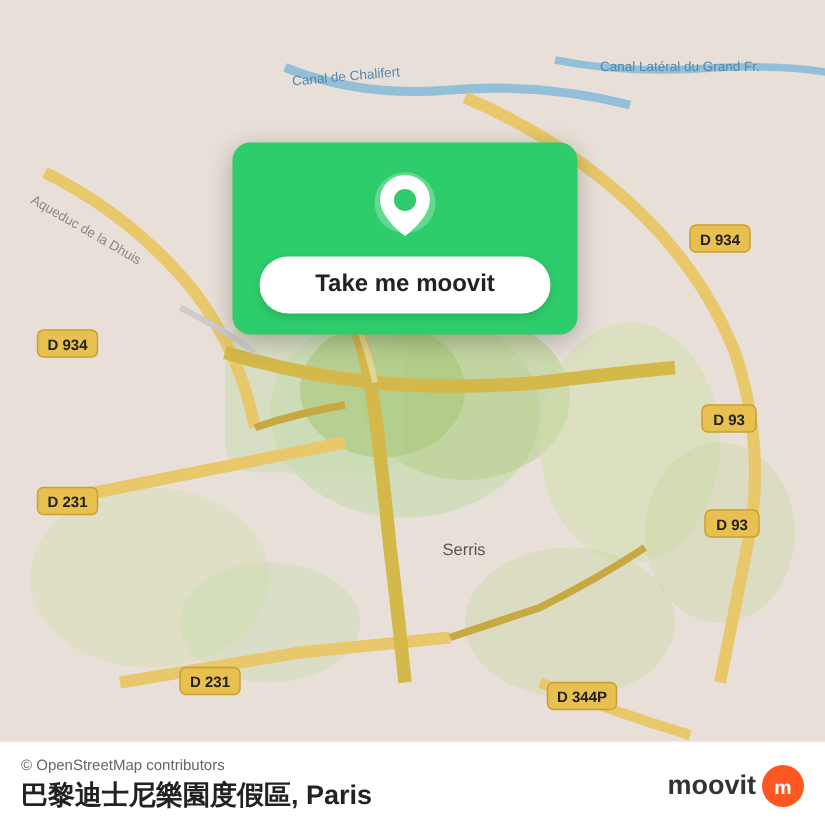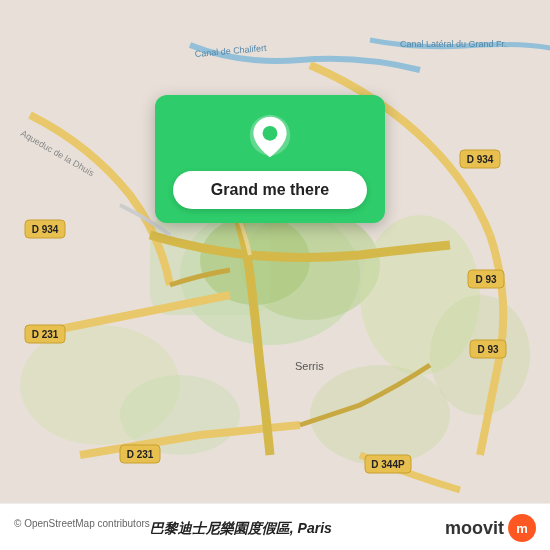--- a/index.html
+++ b/index.html
@@ -72,33 +72,33 @@
       background: white;
       padding: 10px 14px 8px 14px;
       display: flex;
       align-items: center;
       justify-content: space-between;
       border-top: 1px solid #eee;
     }
 
     .bottom-bar-left {
       display: flex;
+      flex-direction: column;
     }
 
     .attribution-text {
       font-size: 10px;
       color: #666;
     }
 
     .place-name {
-      font-size: 14px;
+      font-size: 18px;
       font-weight: bold;
       color: #222;
       margin-top: 2px;
-      font-style: italic;
     }
 
     .moovit-logo {
       display: flex;
       align-items: center;
       gap: 4px;
     }
 
     .moovit-text {
       font-size: 18px;
@@ -194,21 +194,21 @@
     <text x="295" y="335" font-size="11" fill="#555" font-family="Arial">Serris</text>
   </svg>
 
   <div class="popup-card">
 
     <svg class="popup-pin" viewBox="0 0 48 52" xmlns="http://www.w3.org/2000/svg">
       <ellipse cx="24" cy="24" rx="22" ry="22" fill="white" opacity="0.25"></ellipse>
       <path d="M24 4 C14 4 6 12 6 22 C6 35 24 48 24 48 C24 48 42 35 42 22 C42 12 34 4 24 4 Z" fill="white"></path>
       <circle cx="24" cy="22" r="8" fill="#2ecc6a"></circle>
     </svg>
-    <button class="popup-button">Grand me there</button>
+    <button class="popup-button">Take me moovit</button>
   </div>
 
   <div class="bottom-bar">
     <div class="bottom-bar-left">
       <span class="attribution-text">© OpenStreetMap contributors</span>
       <span class="place-name">
         <span>巴黎迪士尼樂園度假區</span>,
         <span>Paris</span>
       </span>
     </div>

